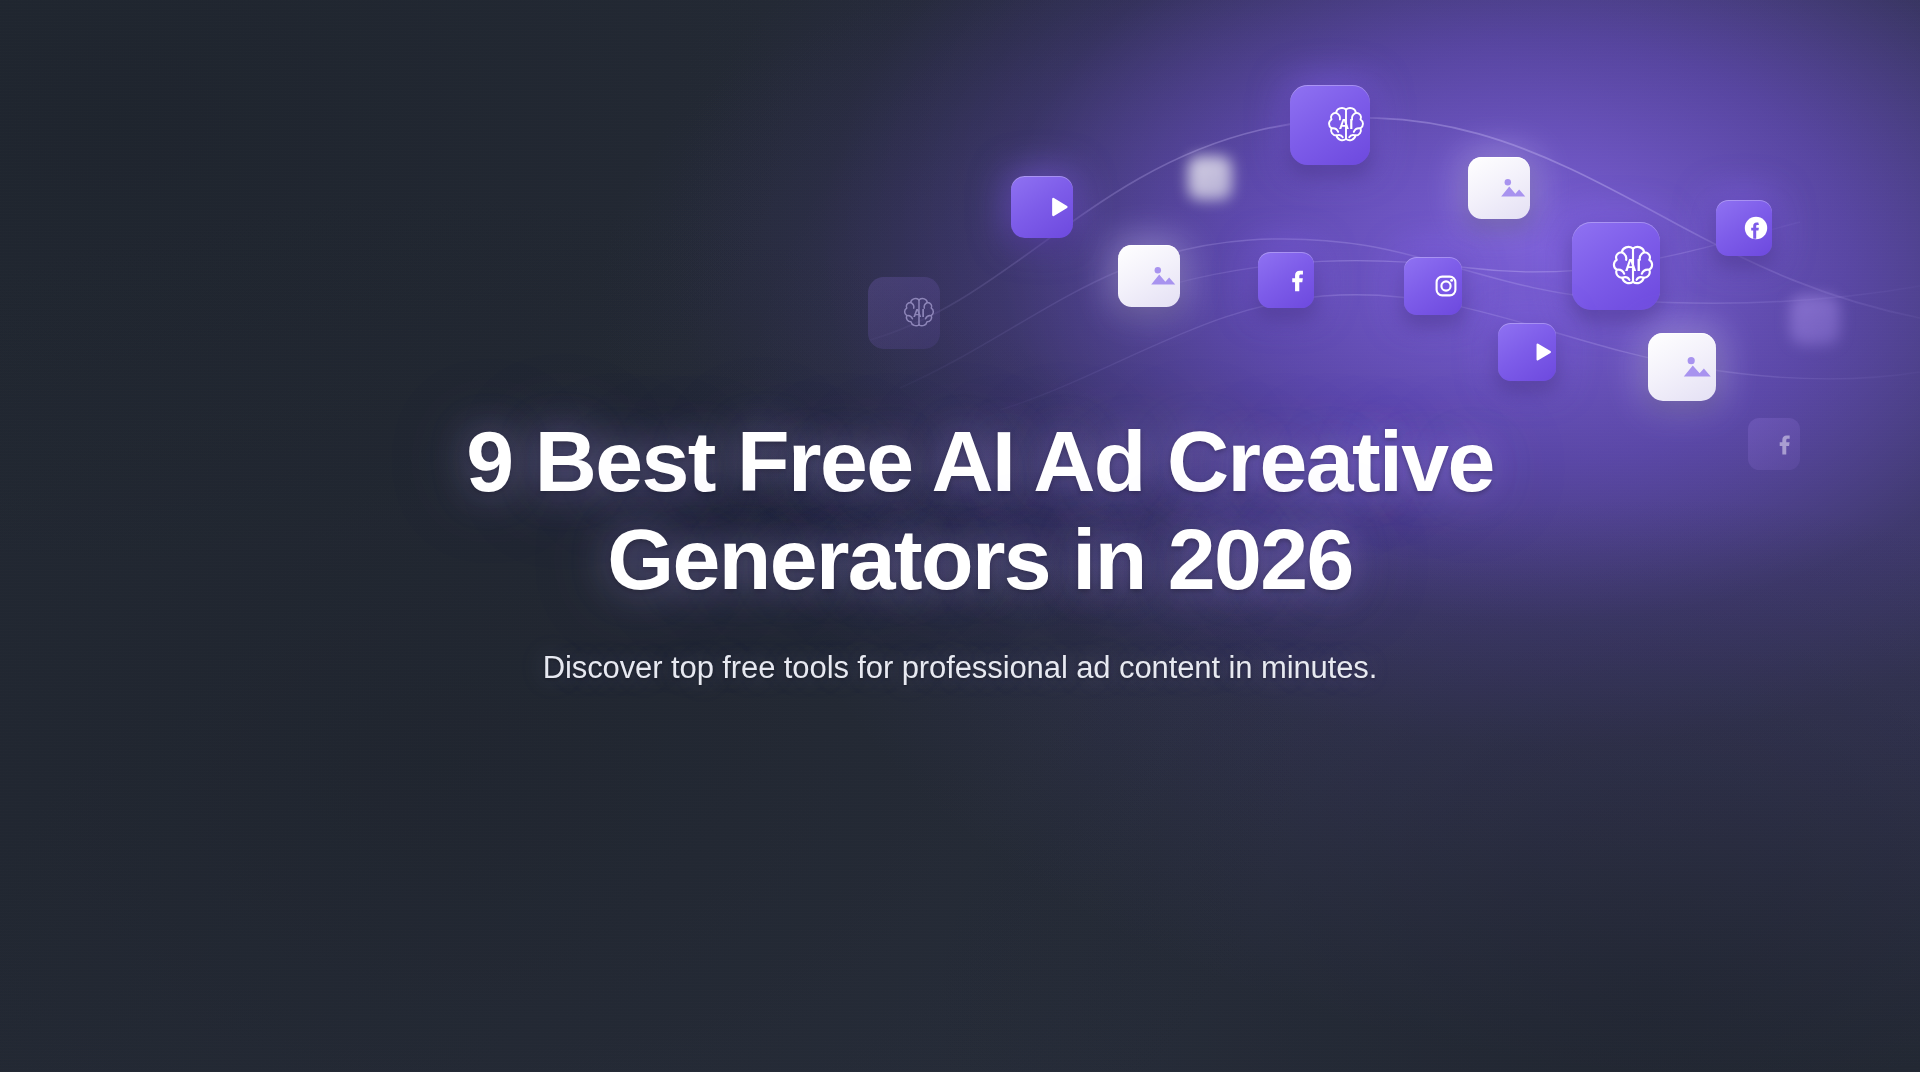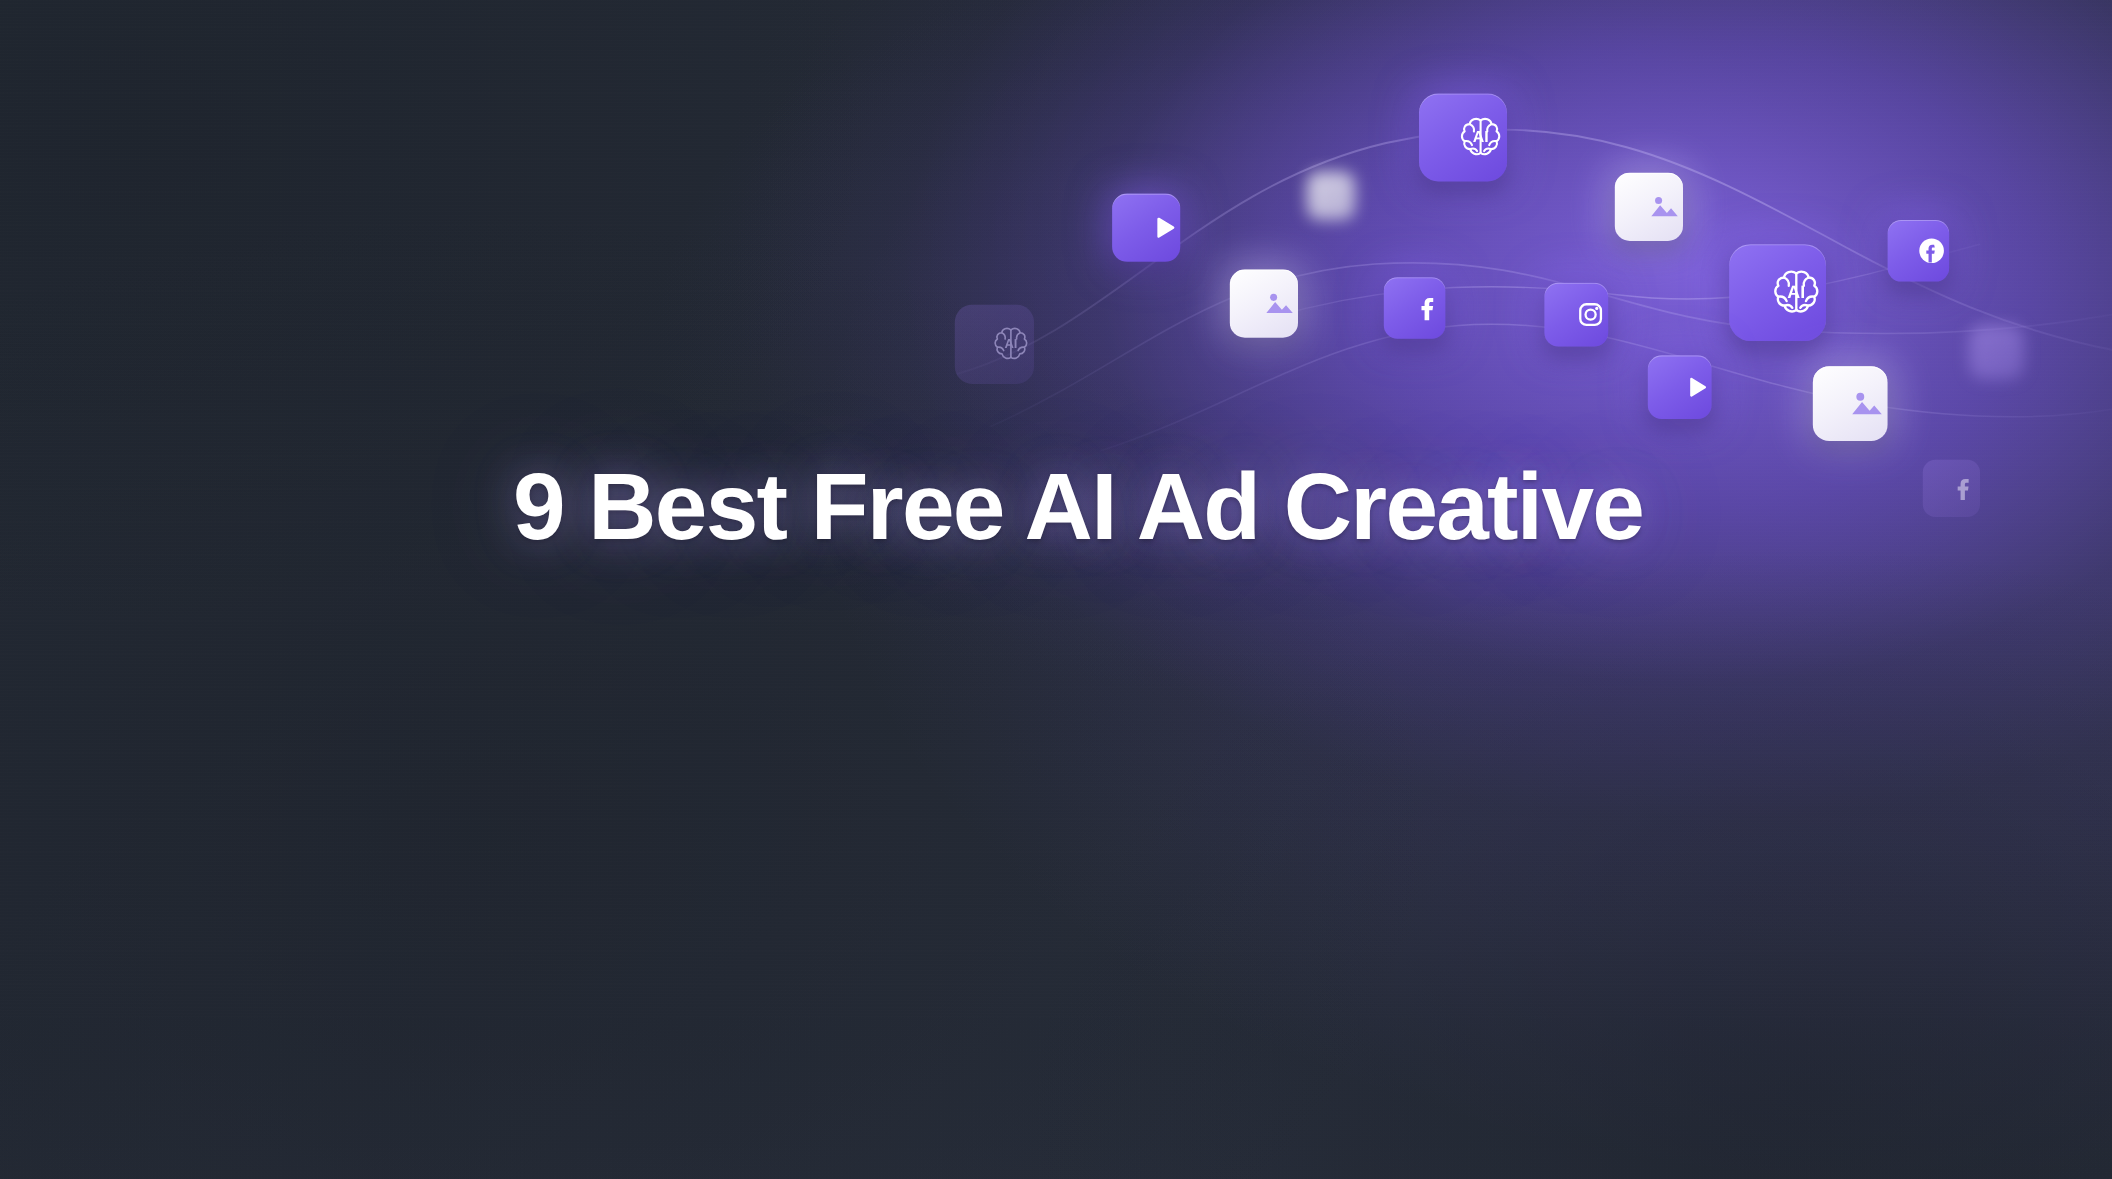--- a/index.html
+++ b/index.html
@@ -248,16 +248,18 @@
 
   <div class="tile t-dimfb" style="left:1748px; top:418px; width:52px; height:52px;">
     <svg width="28" height="28" viewBox="0 0 32 32" aria-hidden="true">
       <path d="M20.2 6.2 h-3.4 c-3.2 0 -5 1.9 -5 5.1 V14 H8.8 v4.3 h3 V28 h4.5 v-9.7 h3.2 l0.6 -4.3 h-3.8 v-2.1 c0 -1.2 0.4 -1.8 1.7 -1.8 h2.2 Z" fill="rgba(214,208,236,0.62)"></path>
     </svg>
   </div>
 
   <div class="copy">
     <h1 class="headline">
       <span class="ln">9 Best Free AI Ad Creative</span>
+      <span class="ln">Generators in 2026</span>
     </h1>
+    <p class="subhead">Discover top free tools for professional ad content in minutes.</p>
   </div>
 
 </div>
 
 </body></html>

